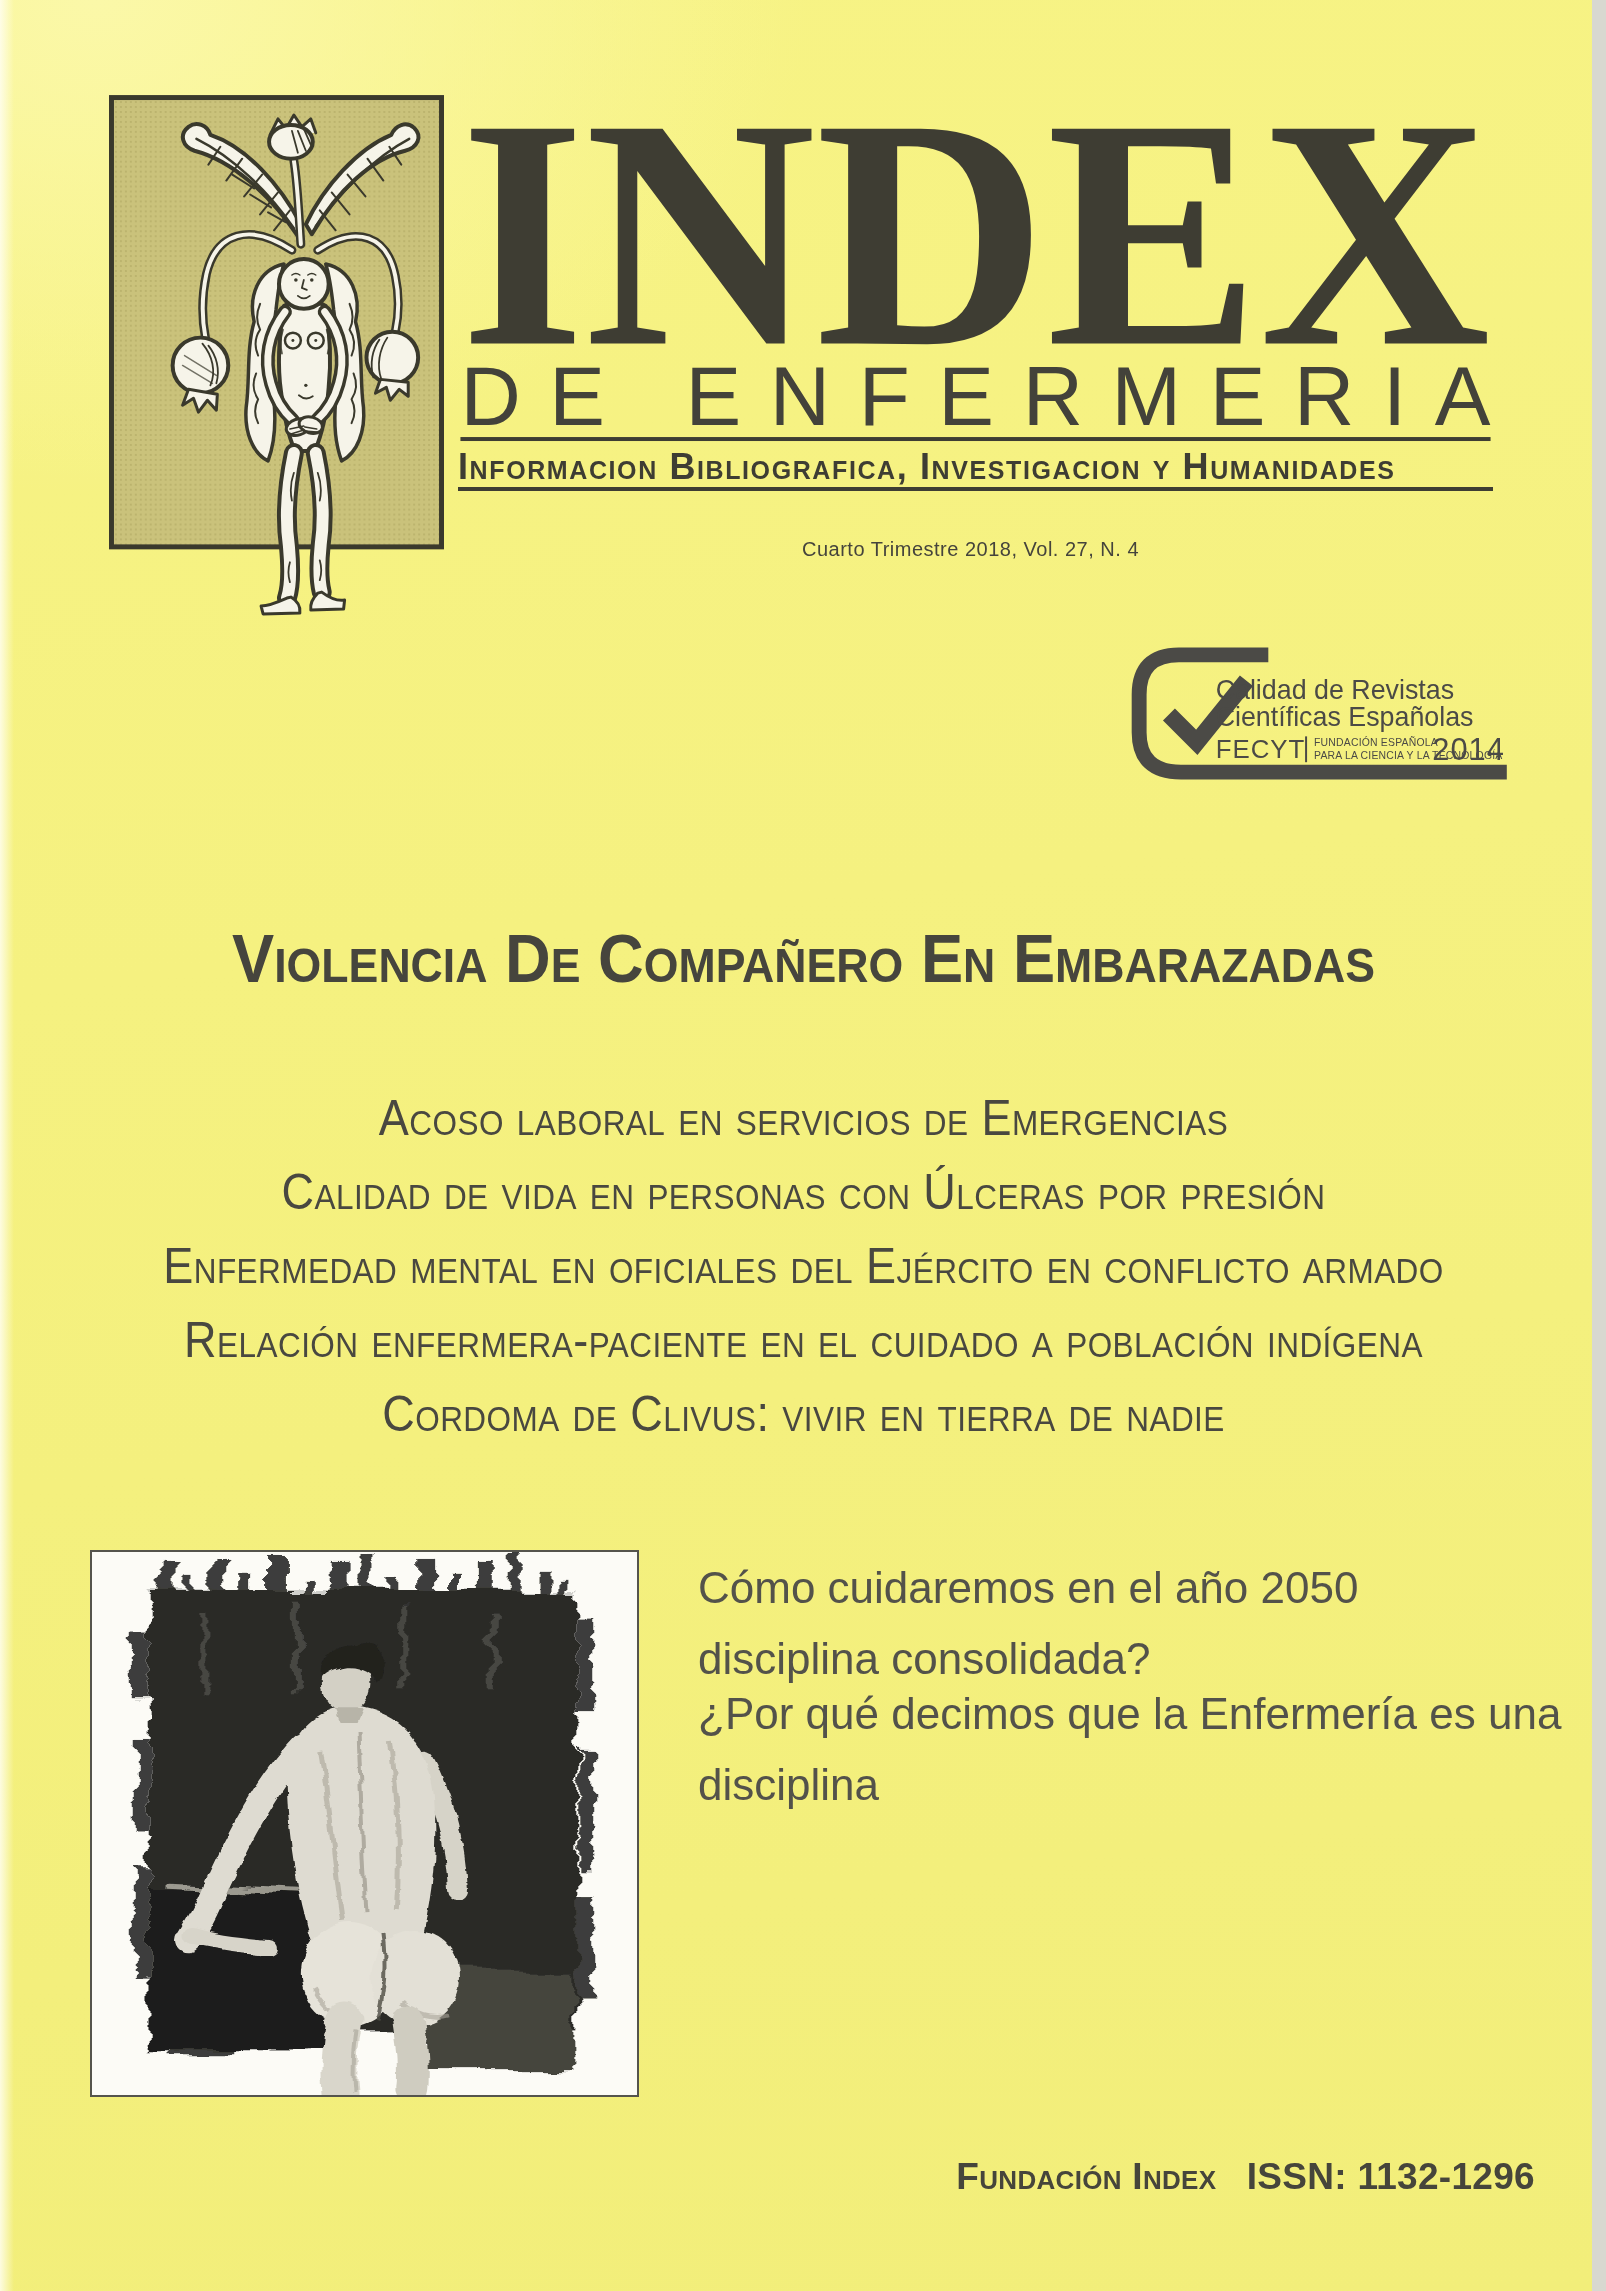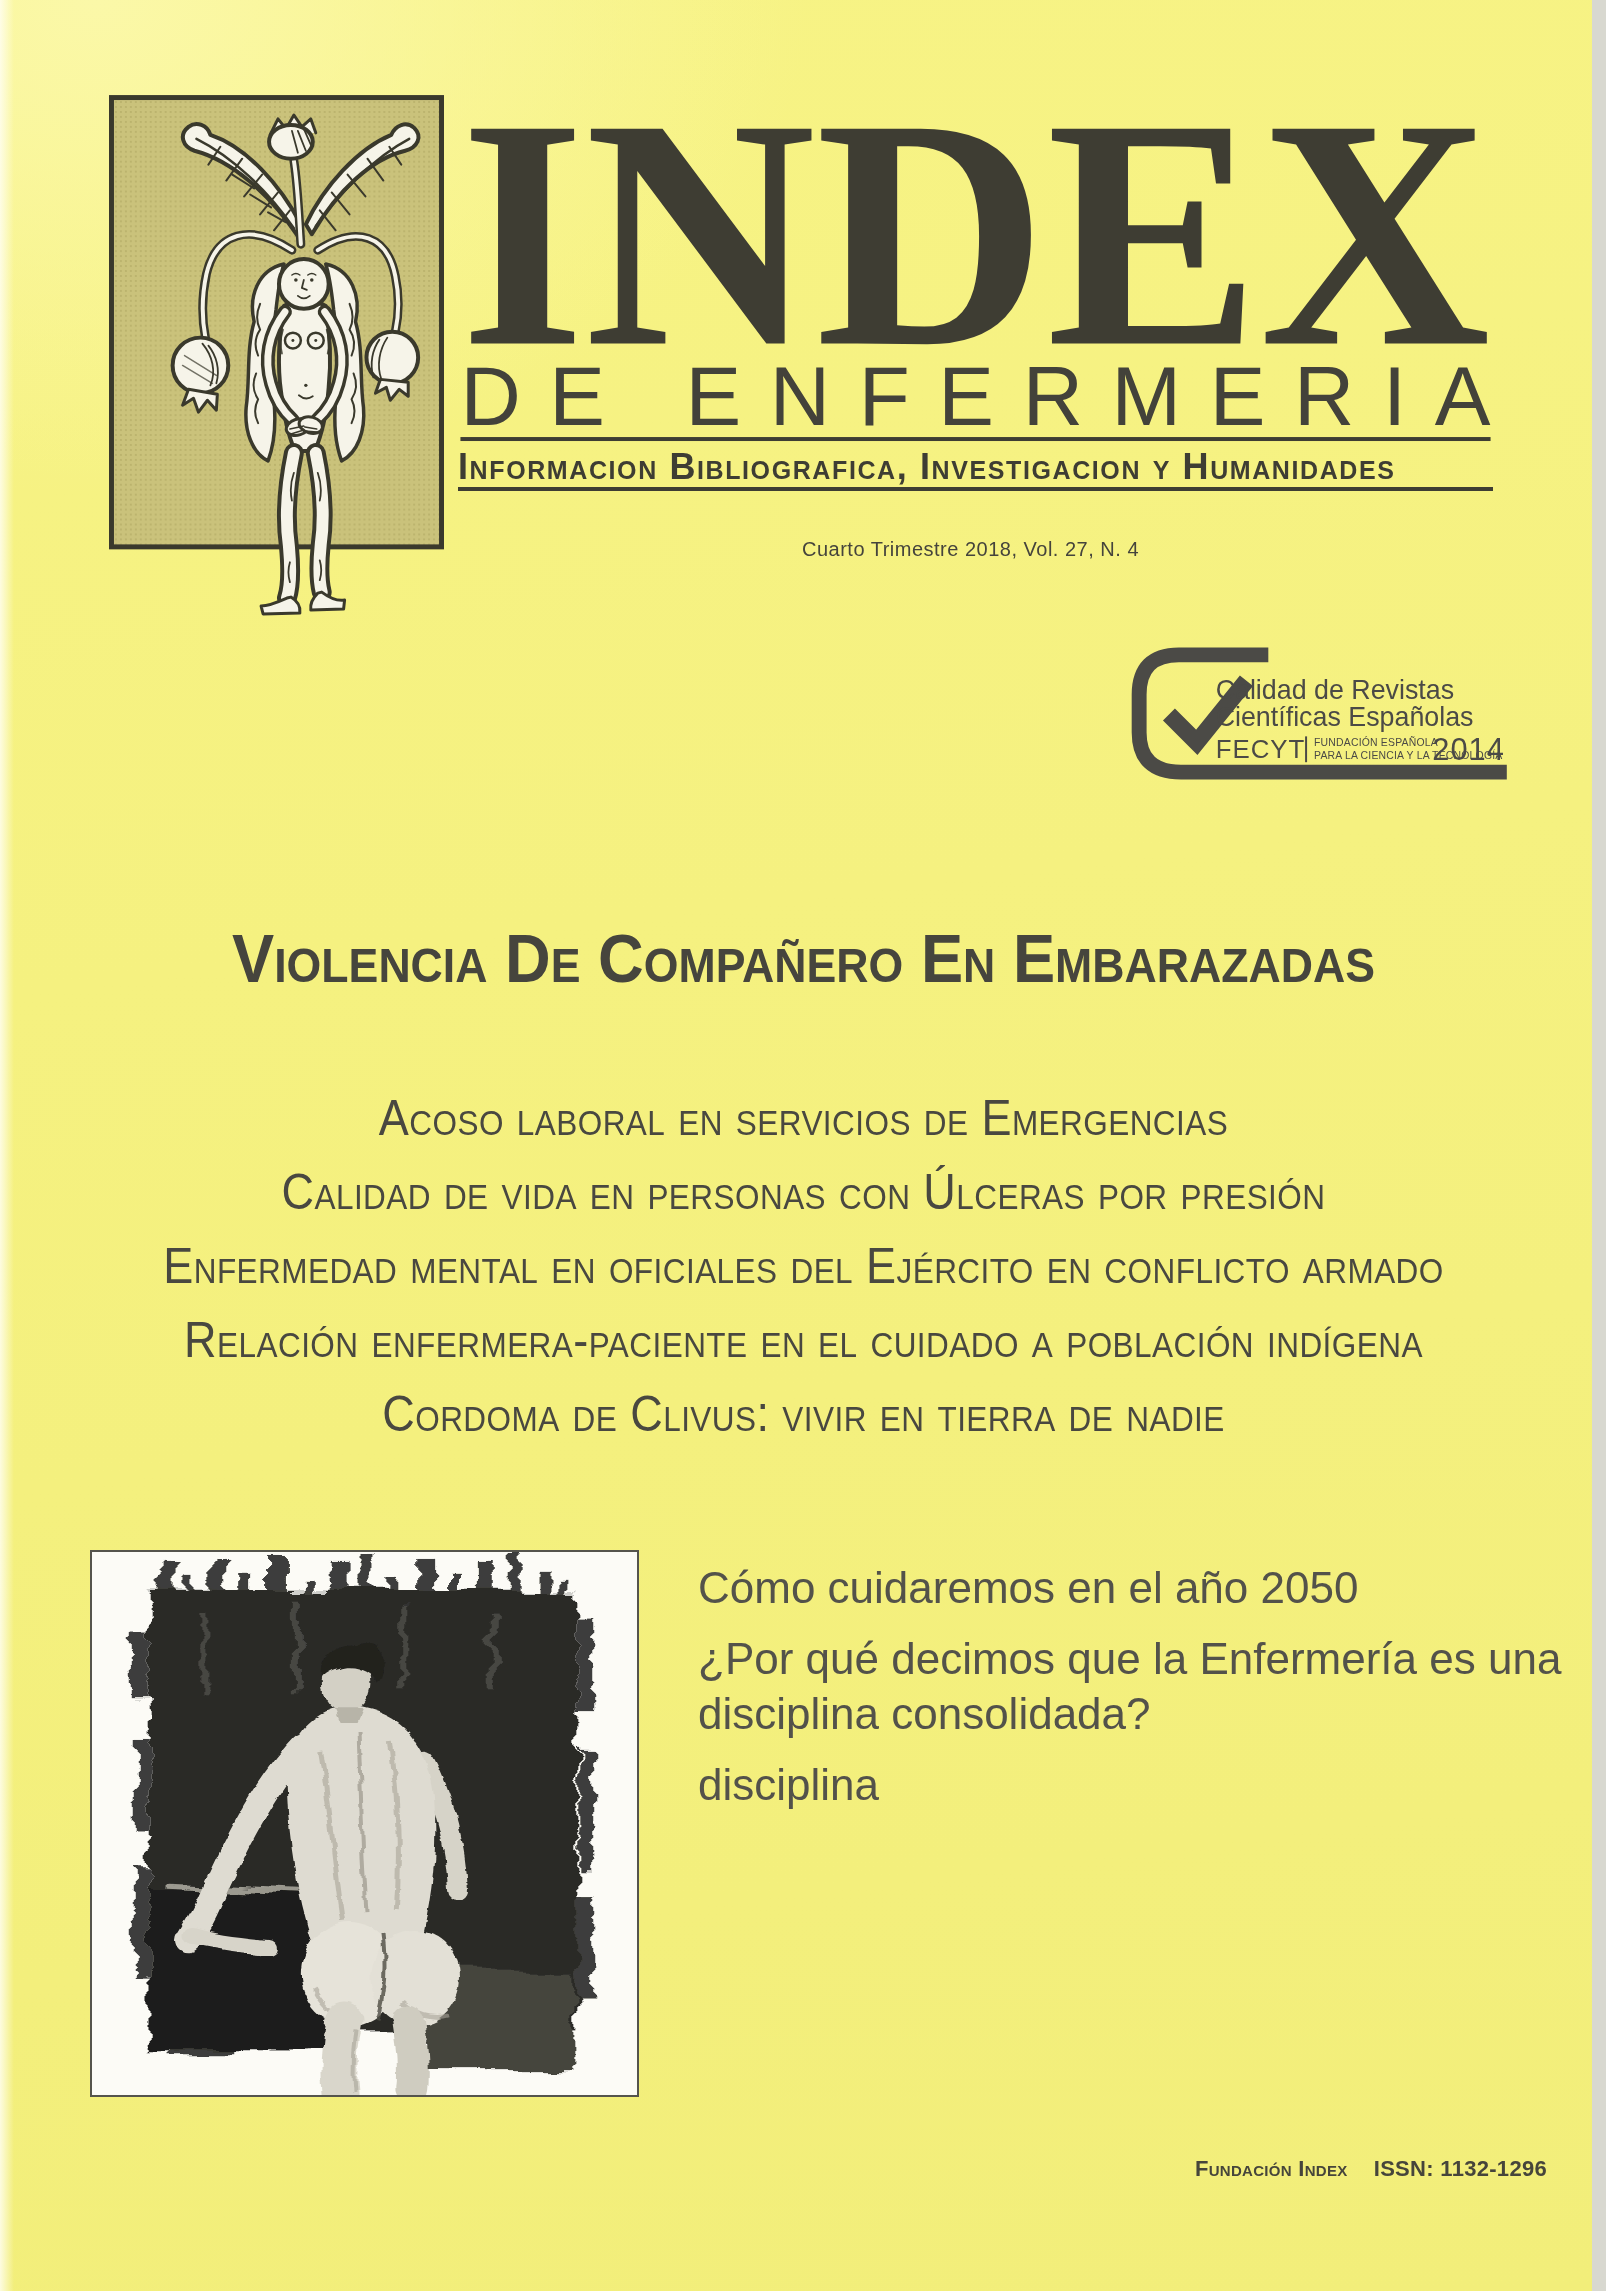--- a/index.html
+++ b/index.html
@@ -42,22 +42,22 @@
     font-weight:400;letter-spacing:0.5px;white-space:nowrap;}
 
   .art-frame{position:absolute;left:90px;top:1550px;width:545px;height:543px;
     background:#fcfbf6;border:2px solid #55544c;box-sizing:content-box;}
   .art-frame svg{display:block;width:100%;height:100%;}
 
   .secondary{position:absolute;left:698px;top:1560px;width:856px;color:#53524a;}
   .sec-item{margin-bottom:16px;}
   .sec-item .tline{font-size:44px;line-height:55px;white-space:nowrap;}
 
-  .footer{position:absolute;right:45px;top:2156px;font-weight:700;color:#46453b;
-    font-size:22px;white-space:nowrap;}
+  .footer{position:absolute;right:57px;top:2156px;font-weight:700;color:#46453b;
+    font-size:37px;white-space:nowrap;}
   .footer .pub{font-variant:small-caps;letter-spacing:0.3px;}
   .footer .issn{margin-left:20px;letter-spacing:0.3px;}
 </style>
 </head>
 <body>
 
 <div class="page">
   <div class="edge-sliver"></div>
 
   <div class="logo-panel">
@@ -253,22 +253,22 @@
       </g>
     </svg>
   </div>
 
   <div class="secondary">
 
   <div class="sec-item">
         <div class="tline">Cómo cuidaremos en el año 2050</div>
       </div>
       <div class="sec-item">
+        <div class="tline">disciplina consolidada?</div>
         <div class="tline">¿Por qué decimos que la Enfermería es una</div>
-        <div class="tline">disciplina consolidada?</div>
       </div>
       <div class="sec-item">
         <div class="tline">disciplina</div>
       </div>
     </div>
 
   <div class="footer">
     <span class="pub">Fundación Index</span>
     <span class="issn">ISSN: 1132-1296</span>
   </div>

